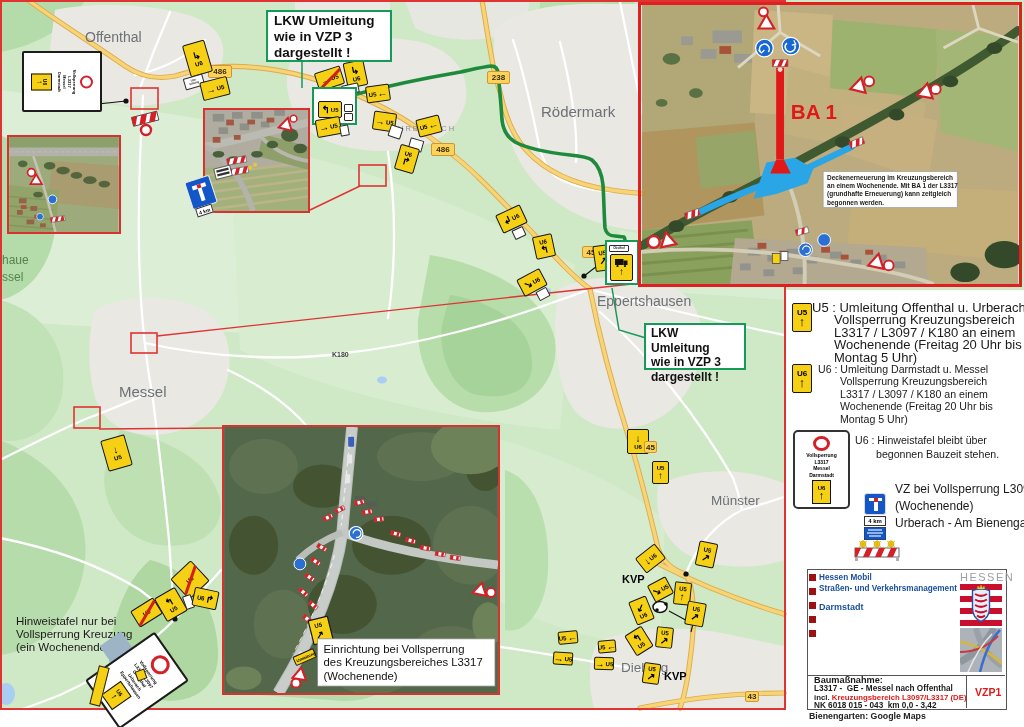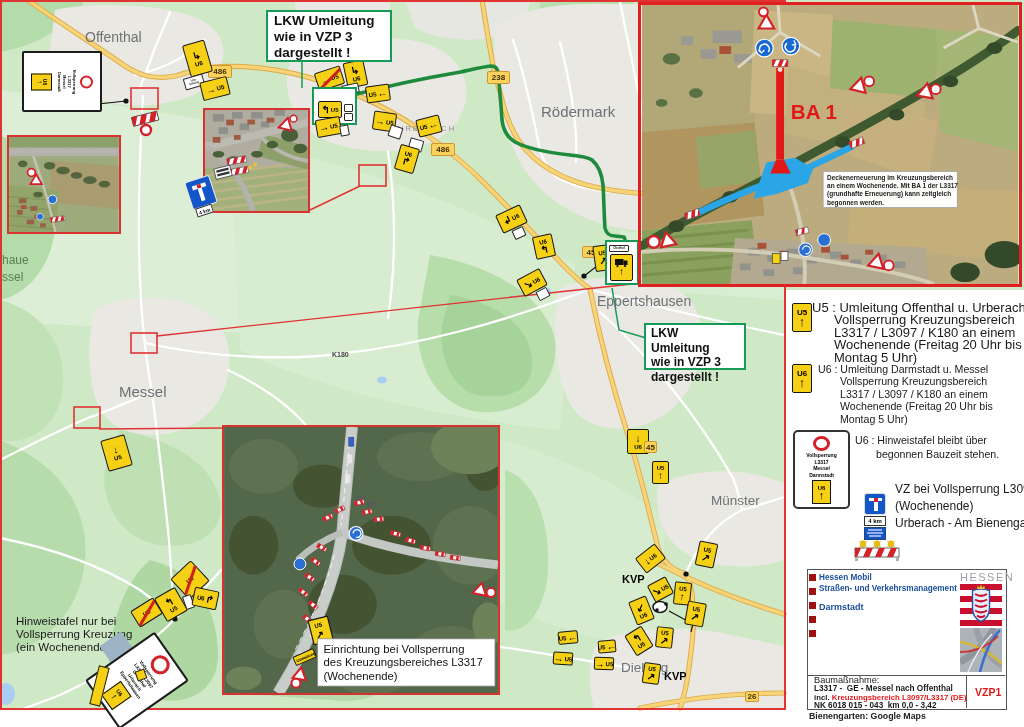--- a/index.html
+++ b/index.html
@@ -141,21 +141,21 @@
 <text x="2" y="281" font-size="12" fill="#55824f">ssel</text>
 </g>
 
 <rect x="1" y="1" width="784" height="708" fill="none" stroke="#e03333" stroke-width="2"></rect>
 </svg>
 <div class="badge" style="left:208px;top:65px;width:24px;height:13px">486</div>
 <div class="badge" style="left:431px;top:143px;width:24px;height:13px">486</div>
 <div class="badge" style="left:487px;top:71px;width:23px;height:13px">238</div>
 <div class="badge" style="left:582px;top:246px;width:18px;height:12px">45</div>
 <div class="badge" style="left:644px;top:441px;width:13px;height:12px;z-index:6">45</div>
-<div class="badge" style="left:745px;top:691px;width:14px;height:11px">26</div>
+<div class="badge" style="left:745px;top:691px;width:14px;height:11px">43</div>
 <div class="s" style="left:186px;top:42px;width:23px;height:33px;transform:rotate(-16deg)">
     <span class="sa">↳</span>
     <span class="sl">U6</span>
   </div>
 <div class="p" style="left:184px;top:76px;width:20px;height:12px;transform:rotate(-16deg);display:flex;align-items:center;justify-content:center">
     <div style="font-size:3px;font-weight:bold;color:#222;text-align:center;line-height:1.1">Um-<br>leitung</div>
   </div>
 <div class="s row" style="left:201px;top:79px;width:28px;height:19px;transform:rotate(-14deg)">
     <span class="sa">→</span>
     <span class="sl">U5</span>
@@ -804,19 +804,19 @@
 <rect width="42" height="44" fill="#aeb3b9"></rect>
 <path d="M0,34 C12,28 26,16 34,0" stroke="#8f969e" stroke-width="7" fill="none"></path>
 <path d="M42,38 C30,30 20,18 16,0" stroke="#9aa1a8" stroke-width="6" fill="none"></path>
 <path d="M0,14 C14,16 30,24 42,36" stroke="#d4b83c" stroke-width="2.6" fill="none"></path>
 <path d="M20,44 C24,28 30,12 40,2" stroke="#3a6fd0" stroke-width="2.5" fill="none"></path>
 <path d="M0,24 C14,24 28,18 38,8" stroke="#c83a3a" stroke-width="1.8" fill="none"></path>
 <path d="M8,44 C14,30 22,16 32,6" stroke="#e8e8e8" stroke-width="1.5" fill="none"></path>
 </svg>
 <div class="abs" style="left:0px;top:105px;width:197px;height:0;border-top:1.2px solid #555"></div>
 <div class="abs" style="left:158px;top:105px;width:0;height:33px;border-left:1.2px solid #555"></div>
-<div class="abs" style="left:6px;top:104.5px;font-weight:normal;font-size:9.2px;color:#1a1a1a">Baumaßnahme:</div>
+<div class="abs" style="left:6px;top:104.5px;font-weight:bold;font-size:9.2px;color:#1a1a1a">Baumaßnahme:</div>
 <div class="abs" style="left:6px;top:114px;font-weight:bold;font-size:8.2px;color:#1a1a1a;white-space:nowrap">L3317 -&nbsp; GE - Messel nach Offenthal</div>
 <div class="abs" style="left:6px;top:122.5px;font-weight:bold;font-size:7.8px;color:#1a1a1a;white-space:nowrap">incl. <span style="color:#e01818">Kreuzungsbereich L3097/L3317 (DE)</span></div>
 <div class="abs" style="left:6px;top:131px;font-weight:bold;font-size:8.2px;color:#1a1a1a;white-space:nowrap">NK 6018 015 - 043&nbsp; km 0,0 - 3,42</div>
 <div class="abs" style="left:167px;top:116px;font-weight:bold;font-size:10.5px;color:#e01818">VZP1</div>
 </div>
 <div class="abs" style="left:809px;top:711px;font-weight:bold;font-size:8.8px;color:#222">Bienengarten: Google Maps</div>
 
 </body></html>

